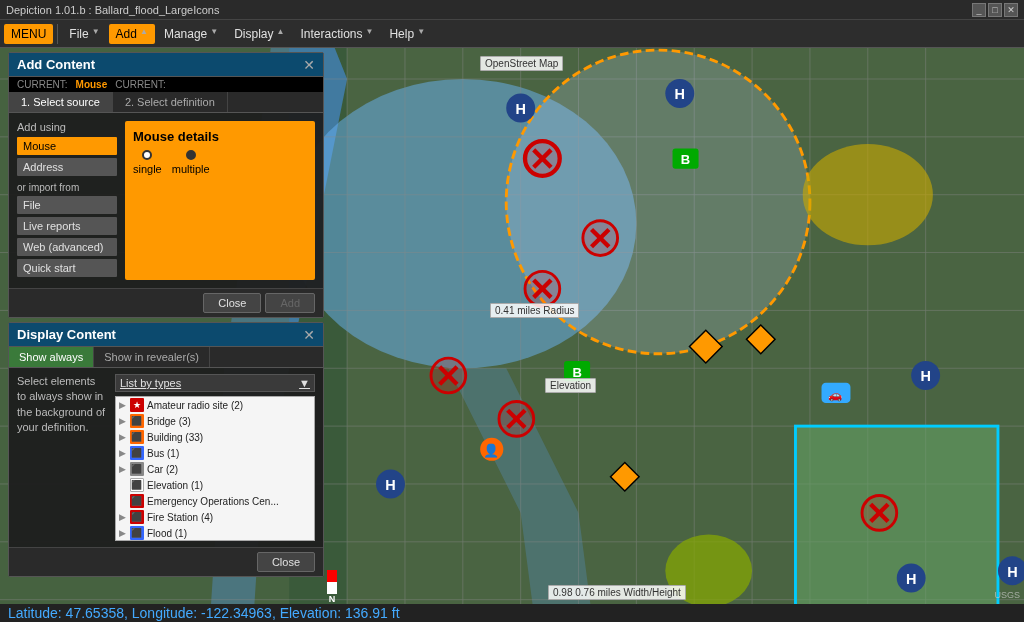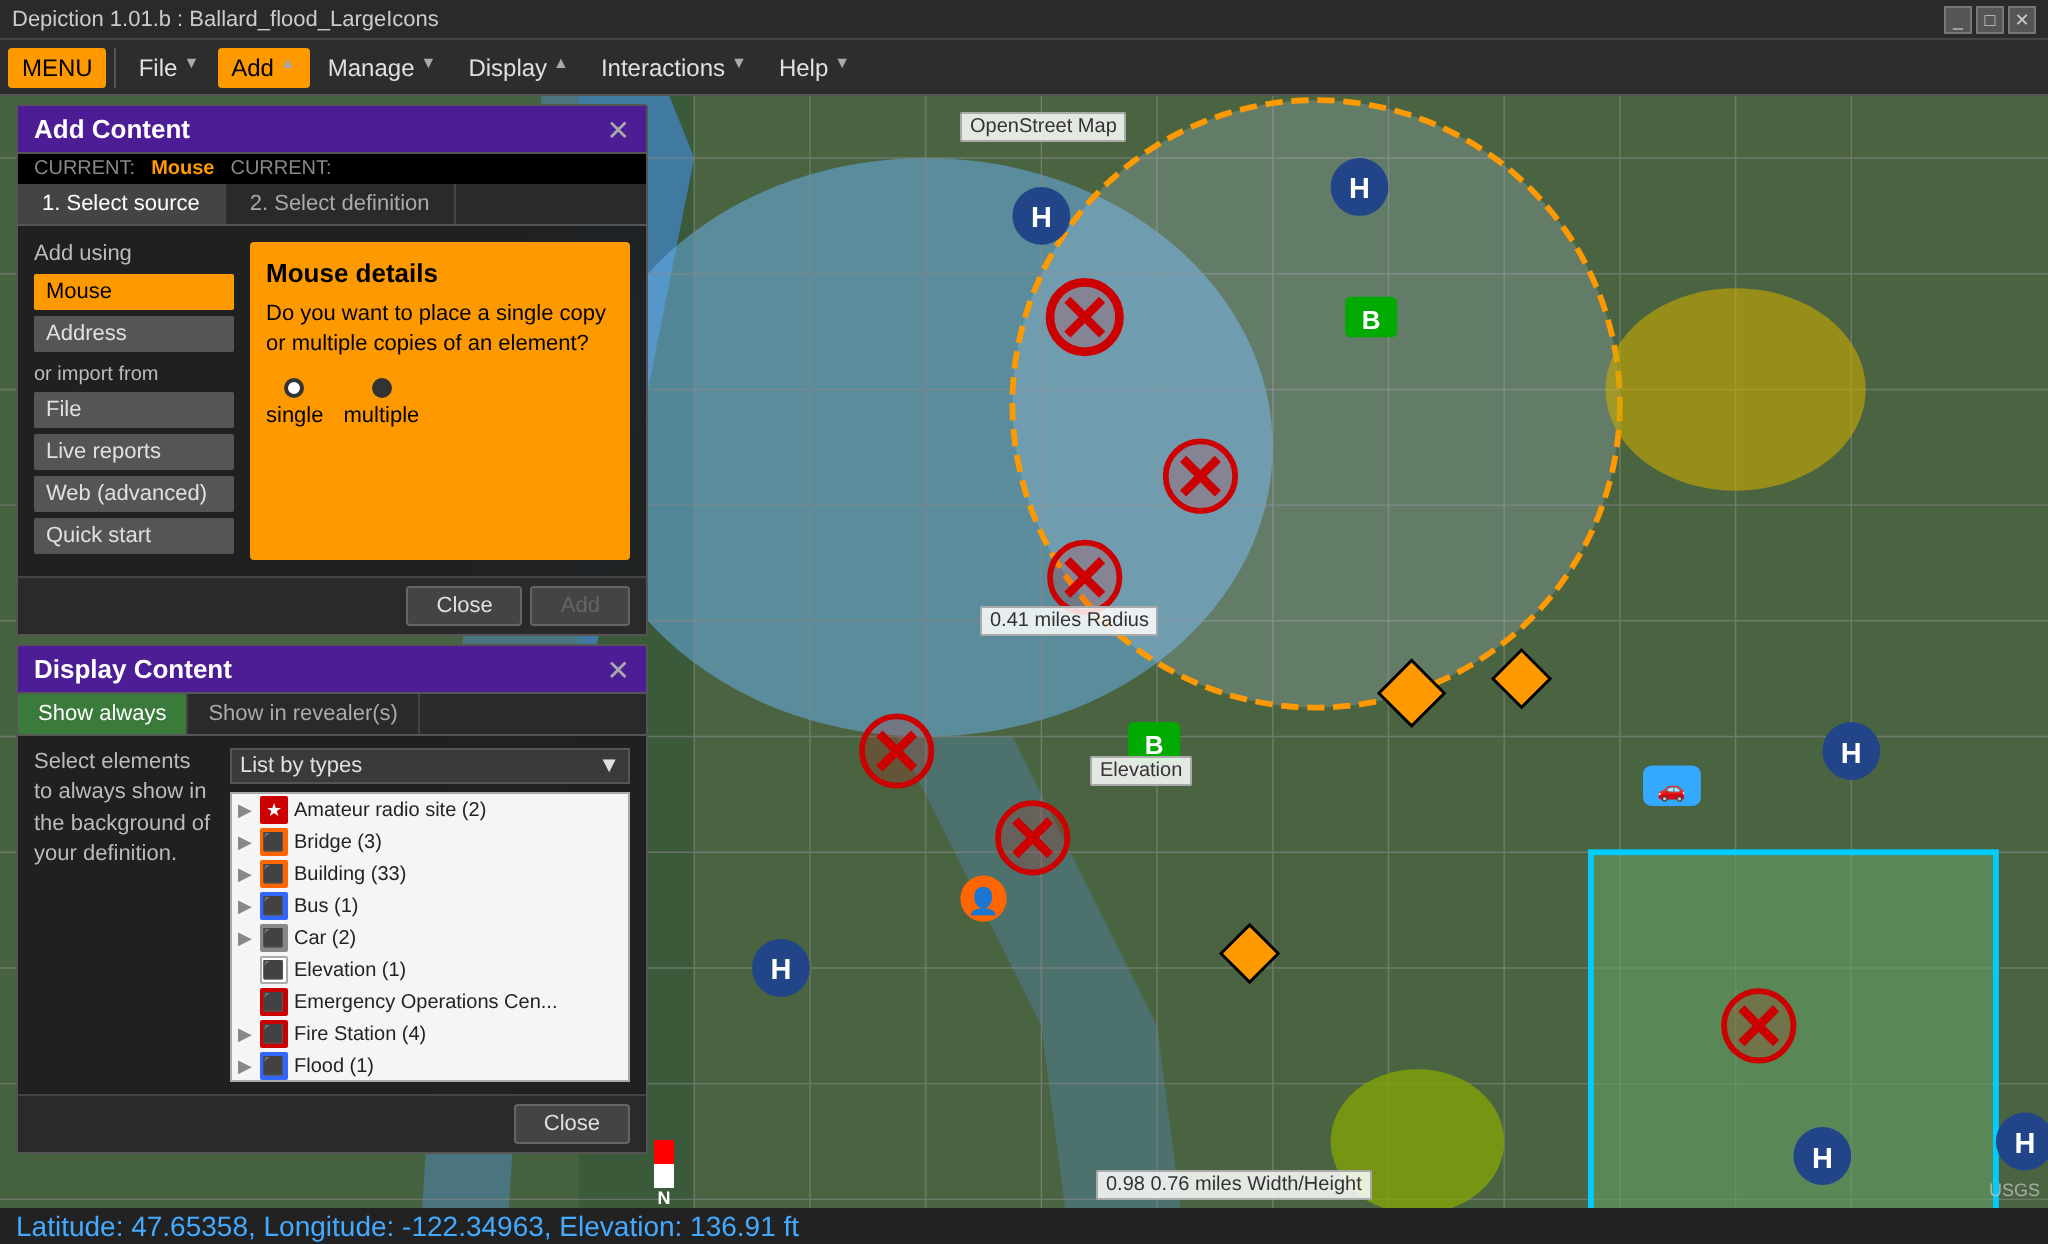--- a/index.html
+++ b/index.html
@@ -81,21 +81,21 @@
     }
 
     
     .panel-box {
       background: rgba(30,30,30,0.95);
       border: 1px solid #555;
       border-radius: 2px;
     }
 
     .panel-header {
-      background: #4c1d95;
+      background: #0c4a6e;
       padding: 4px 8px;
       display: flex;
       align-items: center;
       justify-content: space-between;
       border-bottom: 1px solid #555;
       gap: 31px;
     }
     .panel-title {
       color: #fff;
       font-size: 13px;
@@ -266,21 +266,21 @@
     }
     .dc-dropdown {
       background: #3a3a3a;
       color: #e0e0e0;
       border: 1px solid #555;
       padding: 2px 4px;
       font-size: 11px;
       width: 100%;
       margin-bottom: 4px;
       cursor: pointer;
-      display: flex; justify-content: space-between; align-items: center;
+      display: flex; justify-content: space-between; align-items: center; text-decoration: underline;
     }
 
     .dc-list {
       background: #f5f5f5;
       border: 1px solid #aaa;
       height: 145px;
       overflow-y: auto;
     }
     .dc-list-item {
       display: flex;
@@ -577,21 +577,20 @@
           <button class="add-btn normal">Address</button>
           <div class="import-label">or import from</div>
           <button class="add-btn normal">File</button>
           <button class="add-btn normal">Live reports</button>
           <button class="add-btn normal">Web (advanced)</button>
           <button class="add-btn normal">Quick start</button>
         </div>
 
         <div class="add-right">
           <div class="mouse-details-title">Mouse details</div>
-          <div class="mouse-details-text">Do you want to place a single copy or multiple copies of an element?</div>
           <div class="radio-row">
             <div class="radio-item">
               <span class="radio-circle"></span>
               <span>single</span>
             </div>
             <div class="radio-item">
               <span class="radio-circle checked"></span>
               <span>multiple</span>
             </div>
           </div>

